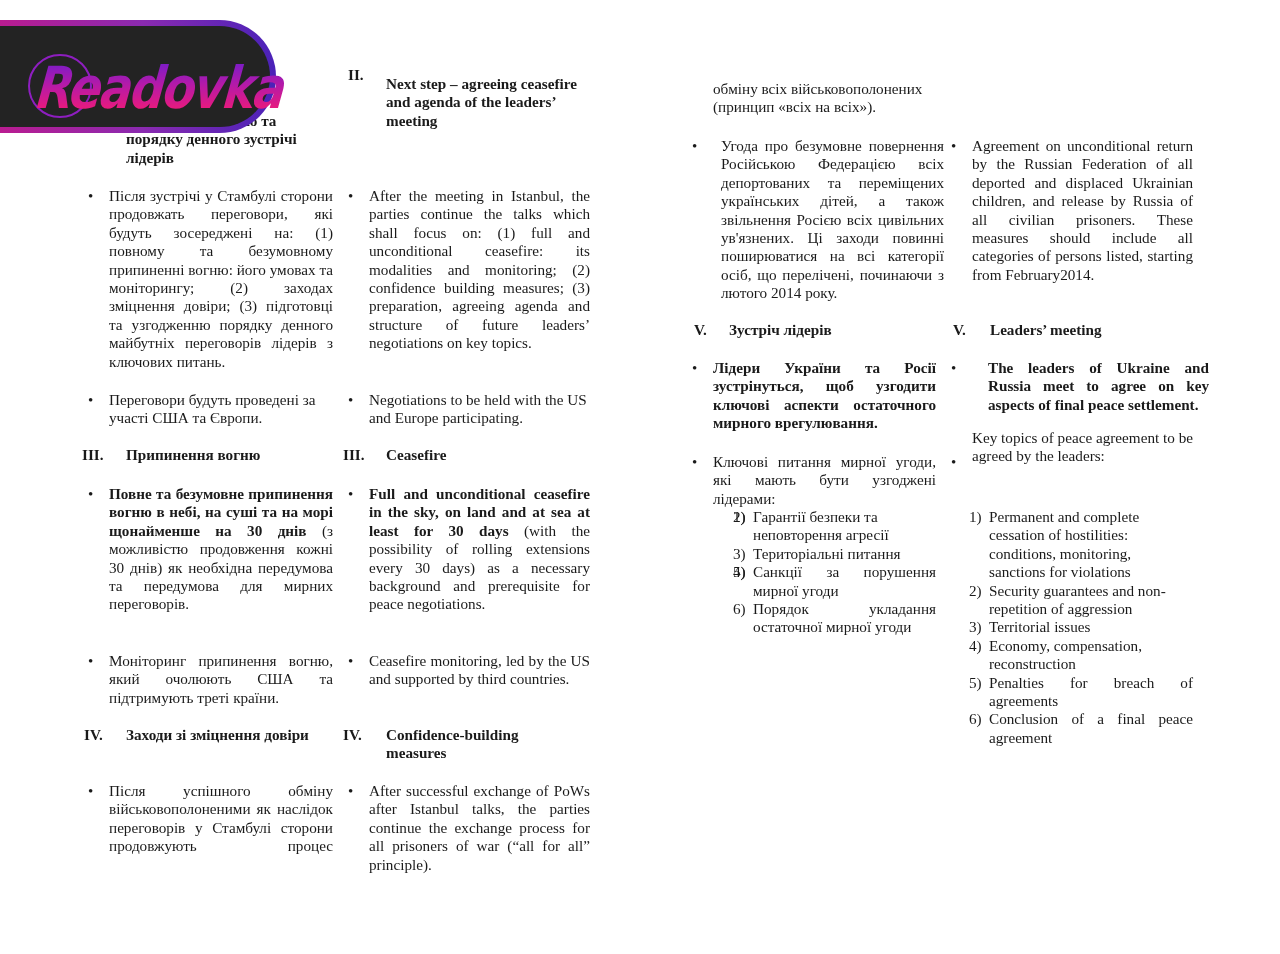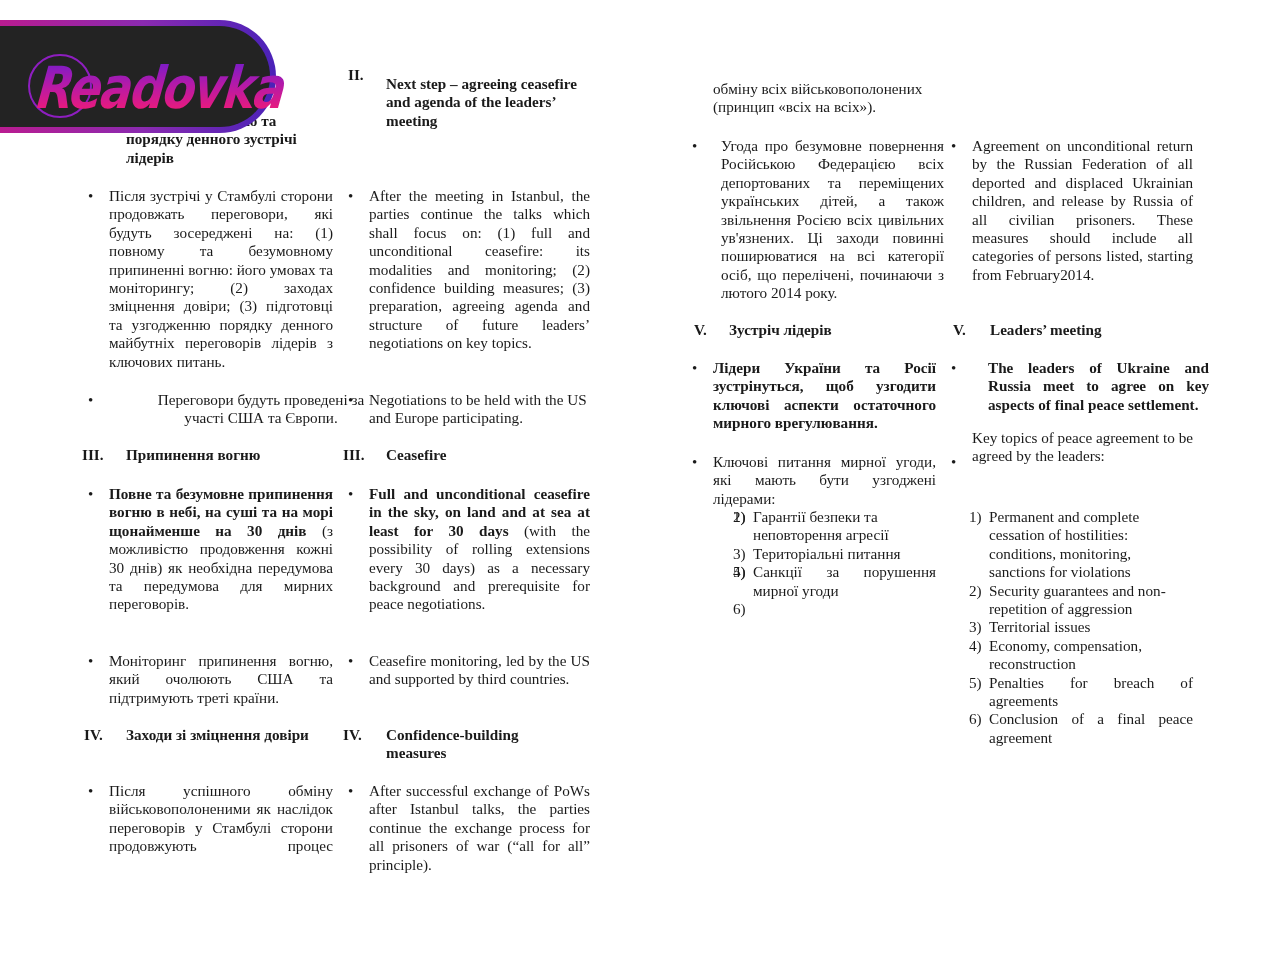--- a/index.html
+++ b/index.html
@@ -57,21 +57,21 @@
 
   <div class="head-num" style="left:348px; top:66px;">II.</div>
   <div class="head-txt" style="left:386px; top:75px; width:210px;">Next step – agreeing ceasefire and agenda of the leaders’ meeting</div>
 
   <span class="bullet" style="left:88px; top:187px;"></span>
   <div class="col" style="left:109px; top:187px; width:224px;">Після зустрічі у Стамбулі сторони продовжать переговори, які будуть зосереджені на: (1) повному та безумовному припиненні вогню: його умовах та моніторингу; (2) заходах зміцнення довіри; (3) підготовці та узгодженню порядку денного майбутніх переговорів лідерів з ключових питань.</div>
   <span class="bullet" style="left:348px; top:187px;"></span>
   <div class="col" style="left:369px; top:187px; width:221px;">After the meeting in Istanbul, the parties continue the talks which shall focus on: (1) full and unconditional ceasefire: its modalities and monitoring; (2) confidence building measures; (3) preparation, agreeing agenda and structure of future leaders’ negotiations on key topics.</div>
 
   <span class="bullet" style="left:88px; top:391px;"></span>
-  <div class="col" style="left:109px; top:391px; width:224px; text-align:center;margin-left:40px;">Переговори будуть проведені за участі США та Європи.</div>
+  <div class="col" style="left:109px; top:391px; width:224px; text-align:left;">Переговори будуть проведені за участі США та Європи.</div>
   <span class="bullet" style="left:348px; top:391px;"></span>
   <div class="col" style="left:369px; top:391px; width:221px; text-align:left;">Negotiations to be held with the US and Europe participating.</div>
 
   <div class="head-num" style="left:82px; top:446px;">III.</div>
   <div class="head-txt" style="left:126px; top:446px;">Припинення вогню</div>
   <div class="head-num" style="left:343px; top:446px;">III.</div>
   <div class="head-txt" style="left:386px; top:446px;">Ceasefire</div>
 
   <span class="bullet" style="left:88px; top:485px;"></span>
   <div class="col" style="left:109px; top:485px; width:224px;"><span class="bold">Повне та безумовне припинення вогню в небі, на суші та на морі щонайменше на 30 днів</span><span> (з можливістю продовження кожні 30 днів) як необхідна передумова та передумова для мирних переговорів.</span></div>
@@ -116,21 +116,21 @@
   <div class="col" style="left:713px; top:453px; width:223px;">Ключові питання мирної угоди, які мають бути узгоджені лідерами:</div>
   <span class="bullet" style="left:951px; top:453px;"></span>
   <div class="col" style="left:972px; top:429px; width:221px; text-align:left;">Key topics of peace agreement to be agreed by the leaders:</div>
 
   <div class="numlist" style="left:733px; top:508px; width:203px;">
     <div class="ni" style="width:160px;"><span class="n">1)</span></div>
     <div class="ni" style="width:160px;"><span class="n">2)</span><span>Гарантії безпеки та неповторення агресії</span></div>
     <div class="ni"><span class="n">3)</span><span>Територіальні питання</span></div>
     <div class="ni"><span class="n">4)</span></div>
     <div class="ni just"><span class="n">5)</span><span>Санкції за порушення мирної угоди</span></div>
-    <div class="ni just"><span class="n">6)</span></div>
+    <div class="ni just"><span class="n">6)</span><span>Порядок укладання остаточної мирної угоди</span></div>
   </div>
 
   <div class="numlist" style="left:969px; top:508px; width:224px;">
     <div class="ni" style="width:185px;"><span class="n">1)</span><span>Permanent and complete cessation of hostilities: conditions, monitoring, sanctions for violations</span></div>
     <div class="ni" style="width:215px;"><span class="n">2)</span><span>Security guarantees and non-repetition of aggression</span></div>
     <div class="ni"><span class="n">3)</span><span>Territorial issues</span></div>
     <div class="ni" style="width:190px;"><span class="n">4)</span><span>Economy, compensation, reconstruction</span></div>
     <div class="ni just"><span class="n">5)</span><span>Penalties for breach of agreements</span></div>
     <div class="ni just"><span class="n">6)</span><span>Conclusion of a final peace agreement</span></div>
   </div>

